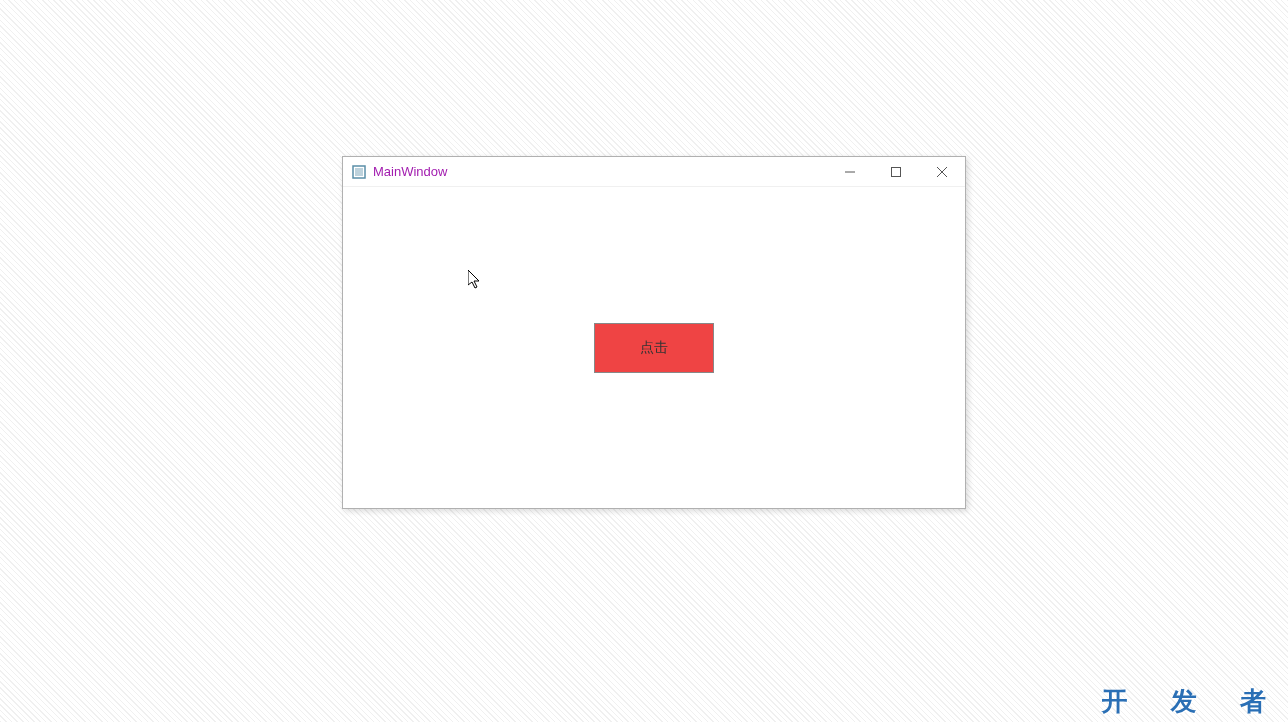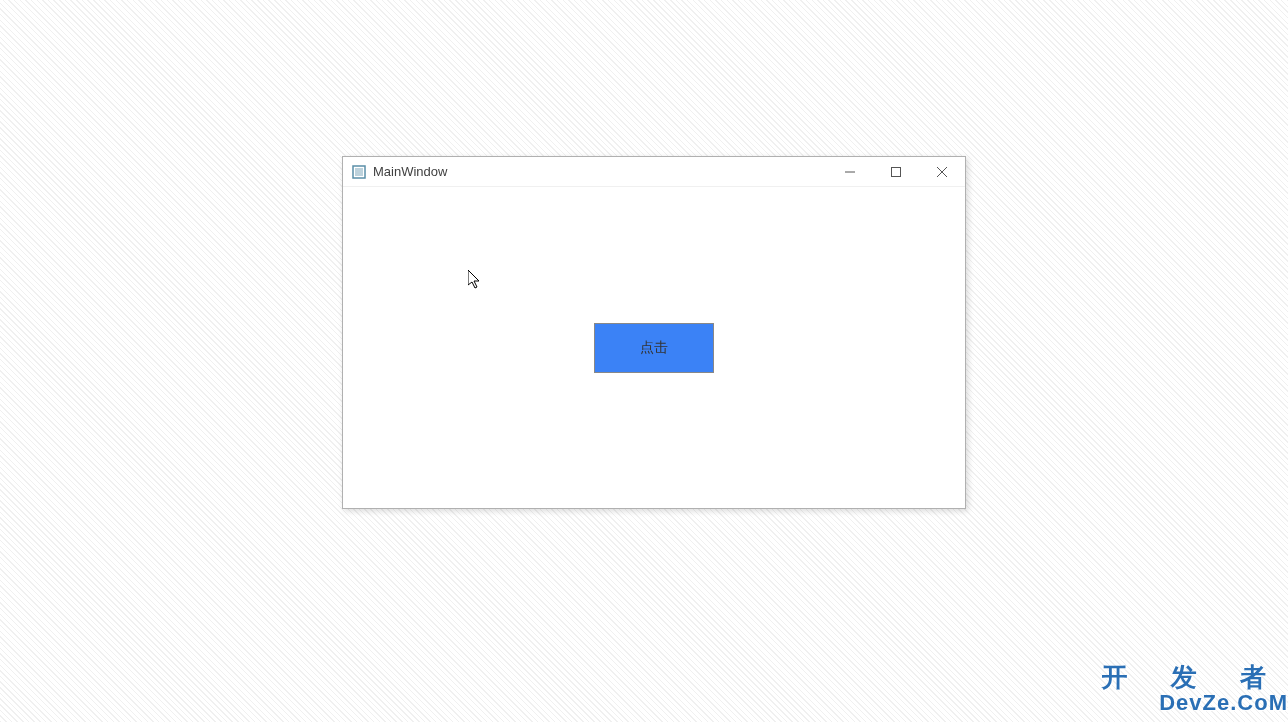--- a/index.html
+++ b/index.html
@@ -47,21 +47,21 @@
       justify-content: center;
     }
     
     .app-icon svg {
       width: 14px;
       height: 14px;
     }
     
     .window-title {
       font-size: 13px;
-      color: #404040;
+      color: #a21caf;
       flex: 1;
     }
     
     .window-controls {
       display: flex;
       height: 100%;
     }
     
     .window-control {
       width: 46px;
@@ -82,21 +82,21 @@
       width: 100%;
       height: calc(100% - 30px);
       display: flex;
       align-items: center;
       justify-content: center;
     }
     
     .main-button {
       width: 120px;
       height: 50px;
-      background: #3b82f6;
+      background: #ef4444;
       border: 1px solid #888888;
       font-size: 14px;
       color: #333333;
       cursor: pointer;
       font-family: "Microsoft YaHei", Arial, sans-serif;
     }
     
     .cursor {
       position: absolute;
       left: 468px;
@@ -172,14 +172,13 @@
 </div>
 
 <div class="cursor">
   <svg viewBox="0 0 14 20">
     <path d="M 0 0 L 0 15 L 4 12 L 7 18 L 9 17 L 6 11 L 11 11 Z" fill="#ffffff" stroke="#000000" stroke-width="1"></path>
   </svg>
 </div>
 
 <div class="watermark">
   <div class="watermark-cn">开 发 者</div>
-  <div class="watermark-en">DevZe.CoM</div>
 </div>
 
 </body></html>

